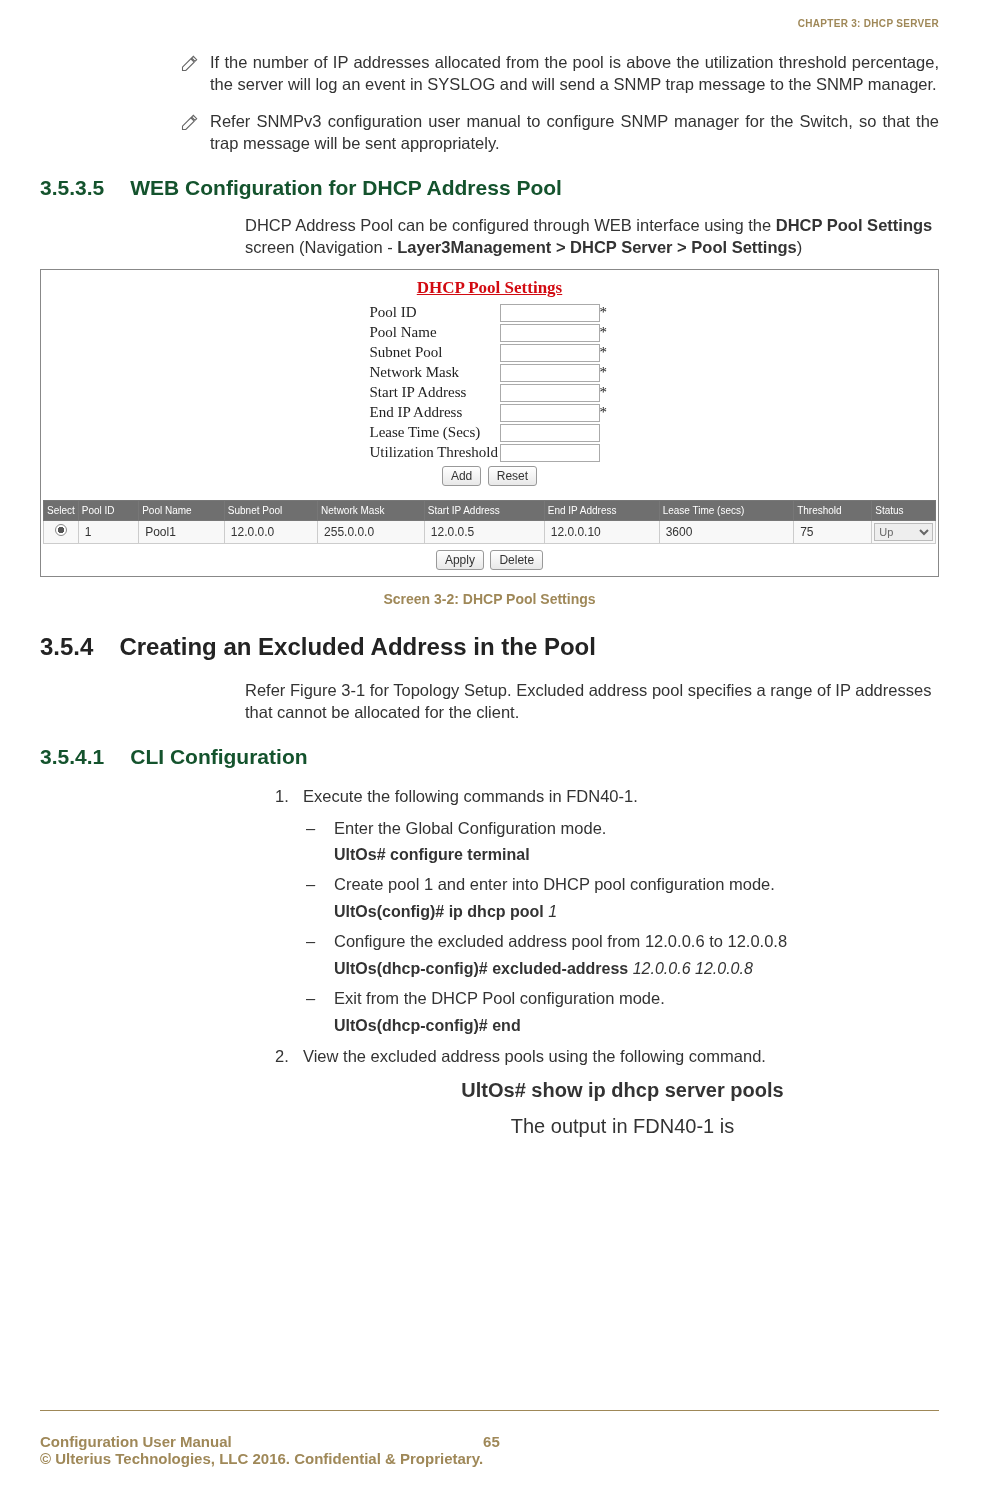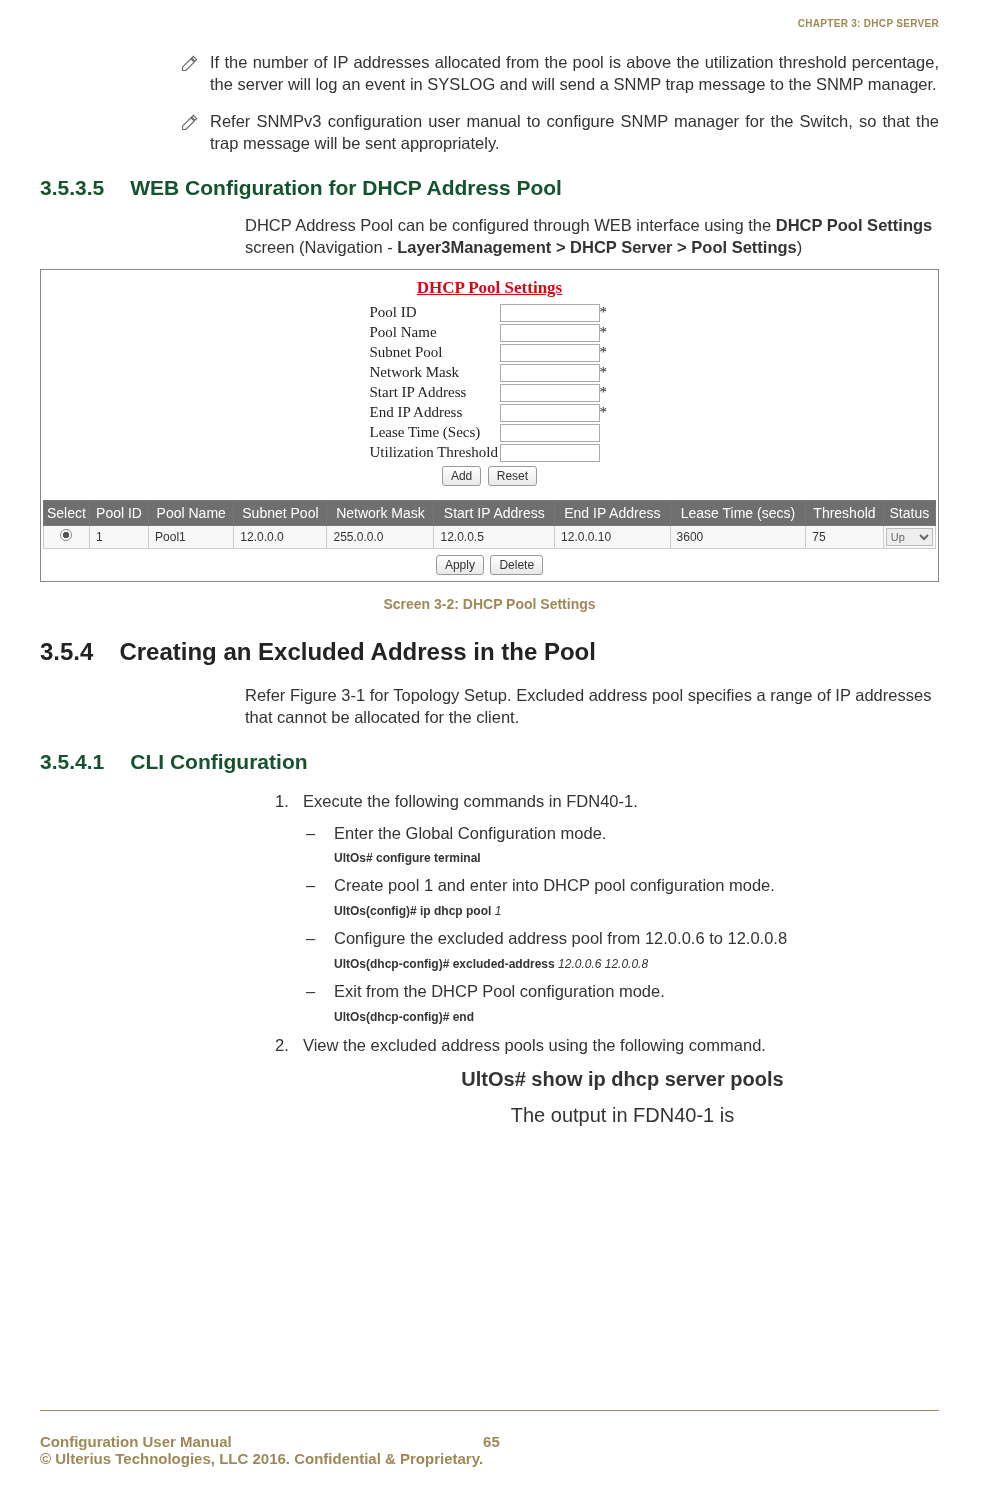--- a/index.html
+++ b/index.html
@@ -118,22 +118,22 @@
     border-collapse: collapse;
     margin-top: 14px;
     font-size: 12px;
   }
   .grid th {
     background: #6f6f6f;
     color: #fff;
     font-weight: normal;
     padding: 4px 3px;
     border: 1px solid #777;
-    text-align: center;
-    font-size: 14px;
+    text-align: left;
+    font-size: 10px;
   }
   .grid td {
     border: 1px solid #ccc;
     padding: 3px 6px;
     background: #f8f8f8;
     color: #333;
     font-size: 12px;
   }
   .grid td.radio-cell { text-align: center; width: 30px; }
   .grid td.status-cell { padding: 2px; }
@@ -169,21 +169,21 @@
     line-height: 1.5;
     color: #333;
   }
   .list-dash .li {
     display: flex;
     margin-bottom: 6px;
   }
   .list-dash .marker { width: 28px; flex-shrink: 0; }
   .cmd {
     margin-left: 294px;
-    font-size: 12px;
+    font-size: 16px;
     font-weight: bold;
     margin-bottom: 8px;
     color: #333;
   }
   .cmd .italic { font-style: italic; font-weight: normal; }
   .sub-body {
     margin-left: 266px;
     font-size: 20px;
     line-height: 1.5;
     margin-bottom: 6px;

